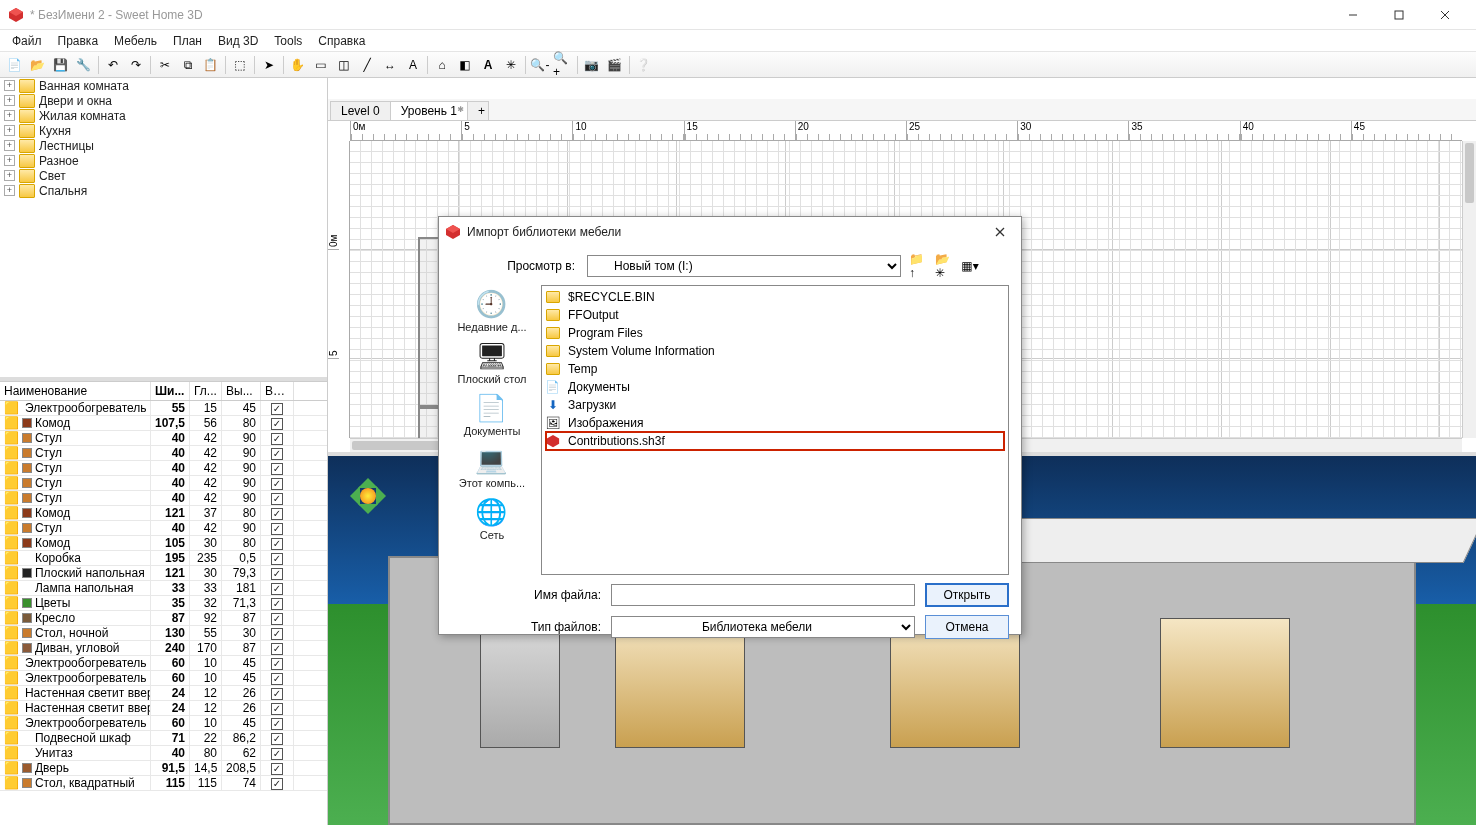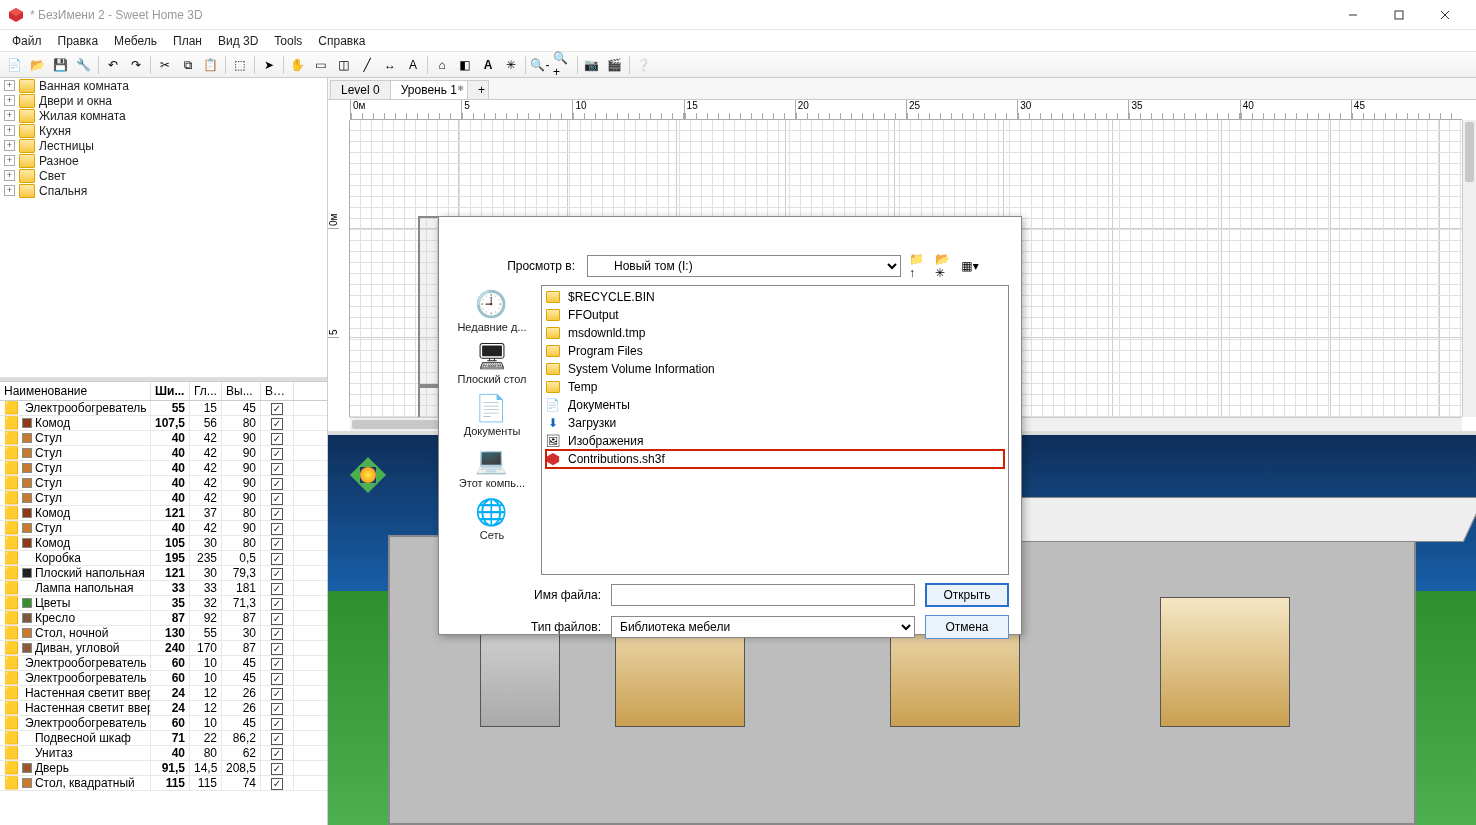--- a/index.html
+++ b/index.html
@@ -43,21 +43,21 @@
 .col-name { width: 151px; }
 .col-w { width: 39px; font-weight: bold; }
 .col-d { width: 32px; }
 .col-h { width: 39px; }
 .col-v { width: 33px; text-align: center; }
 .swatch { width: 10px; height: 10px; border: 1px solid #888; flex-shrink: 0; }
 .checkbox { width: 12px; height: 12px; border: 1px solid #555; display: inline-flex; align-items: center; justify-content: center; margin: 0 auto; }
 .checkbox::after { content: "✓"; font-size: 10px; line-height: 1; color: #222; }
 
 
-.tabs { height: 22px; display: flex; align-items: flex-end; border-bottom: 1px solid #ccc; padding-left: 2px; background: #f6f6f6; }
+.tabs { height: 22px; display: flex; align-items: flex-end; border-bottom: 1px solid #ccc; padding-left: 2px; background: #f6f6f6; margin-top: 21px; }
 .tab { padding: 2px 10px; border: 1px solid #ccc; border-bottom: none; background: #fff; margin-right: -1px; font-size: 12px; position: relative; }
 .tab.inactive { background: #f0f0f0; }
 .tab.add { width: 22px; text-align: center; background: #f0f0f0; }
 .tab .close-dot { position: absolute; right: 3px; top: 3px; font-size: 8px; color: #999; }
 
 .plan { flex: 0 0 335px; background: #fff; position: relative; border-bottom: 4px solid #ddd; overflow: hidden; }
 .ruler-h { position: absolute; top: 0; left: 22px; right: 14px; height: 20px; background: #fff; border-bottom: 1px solid #aaa; display: flex; }
 .ruler-h .tick { flex: 1; border-left: 1px solid #aaa; font-size: 10px; padding-left: 2px; position: relative; }
 .ruler-h .tick::after { content:""; position:absolute; bottom:0; left:0; right:0; height:6px; background: repeating-linear-gradient(90deg, #aaa 0 1px, transparent 1px 11px); }
 .ruler-v { position: absolute; top: 20px; left: 0; width: 22px; bottom: 14px; background: #fff; border-right: 1px solid #aaa; }
@@ -97,21 +97,21 @@
 .place { display: flex; flex-direction: column; align-items: center; gap: 2px; font-size: 11px; text-align: center; color: #222; }
 .place .pi { width: 36px; height: 30px; display: flex; align-items: center; justify-content: center; }
 .filelist { flex: 1; height: 290px; border: 1px solid #888; background: #fff; padding: 2px 4px; overflow: auto; }
 .file-row { display: flex; align-items: center; height: 18px; font-size: 12px; gap: 8px; }
 .file-row.sel { outline: 2px solid #c20; outline-offset: -1px; }
 .folder-ico { width: 14px; height: 12px; background: linear-gradient(#ffe9a6,#f7c843); border: 1px solid #d9a600; border-radius: 1px; }
 .shortcut-ico { width: 14px; height: 14px; display: flex; align-items: center; justify-content: center; }
 .bottom { display: flex; gap: 10px; margin-top: 8px; align-items: center; }
 .bottom .lbl { width: 150px; text-align: right; font-size: 12px; }
 .bottom input[type=text] { flex: 1; height: 22px; border: 1px solid #888; font-size: 12px; padding: 0 4px; }
-.bottom select { flex: 1; height: 22px; border: 1px solid #888; font-size: 12px; background: #fff; padding: 0 4px; }
+.bottom select { flex: 1; height: 22px; border: 1px solid #888; font-size: 12px; background: #fff; padding: 0 4px; text-align: center; }
 .bottom .btn { width: 84px; height: 24px; border: 1px solid #5a8fd6; background: #eaf2fc; font-size: 12px; display: flex; align-items: center; justify-content: center; }
 .bottom .btn.open { border: 2px solid #2a6fc9; }
 
 .app-icon-svg { width: 16px; height: 16px; }
 </style>
 </head>
 <body>
 
 <div class="titlebar">
   <svg class="app-icon-svg app-icon" viewBox="0 0 16 16">
@@ -482,20 +482,33 @@
         <div style="position:absolute;left:770px;top:60px;width:130px;height:130px;background:linear-gradient(#f5e6c4,#c9a050);border:1px solid #555"></div>
         <div style="position:absolute;left:90px;top:55px;width:80px;height:135px;background:linear-gradient(#ddd,#aaa);border:1px solid #555"></div>
         <div style="position:absolute;top:-40px;left:560px;right:-60px;height:45px;background:#eee;border:1px solid #888;transform:skewX(-25deg)"></div>
       </div>
     </div>
   </div>
 </div>
 
 <div class="overlay">
   <div class="dialog">
+    <div class="dlg-title">
+      <svg class="app-icon-svg app-icon" viewBox="0 0 16 16">
+          <polygon points="8,1 15,5 15,11 8,15 1,11 1,5" fill="#d32f2f"></polygon>
+          <polygon points="8,1 15,5 8,9 1,5" fill="#ef5350"></polygon>
+        </svg>
+      <span class="t">Импорт библиотеки мебели</span>
+      <div class="x">
+          <svg width="10" height="10" viewBox="0 0 10 10">
+            <line x1="1" y1="1" x2="9" y2="9" stroke="#333" stroke-width="1.2"></line>
+            <line x1="9" y1="1" x2="1" y2="9" stroke="#333" stroke-width="1.2"></line>
+          </svg>
+        </div>
+    </div>
     <div class="dlg-body">
       <div class="lookin">
         <span class="lbl">Просмотр в:</span>
         <select><option>Новый том (I:)</option></select>
         <span class="tool">📁↑</span>
         <span class="tool">📂✳</span>
         <span class="tool">▦▾</span>
       </div>
       <div class="mid">
         <div class="places" id="places">
@@ -524,24 +537,20 @@
             <div class="file-row">
               <span class="folder-ico"></span>
               <span>$RECYCLE.BIN</span>
             </div>
             <div class="file-row">
               <span class="folder-ico"></span>
               <span>FFOutput</span>
             </div>
             <div class="file-row">
               <span class="folder-ico"></span>
-              <span>msdownld.tmp</span>
-            </div>
-            <div class="file-row">
-              <span class="folder-ico"></span>
               <span>Program Files</span>
             </div>
             <div class="file-row">
               <span class="folder-ico"></span>
               <span>System Volume Information</span>
             </div>
             <div class="file-row">
               <span class="folder-ico"></span>
               <span>Temp</span>
             </div>

